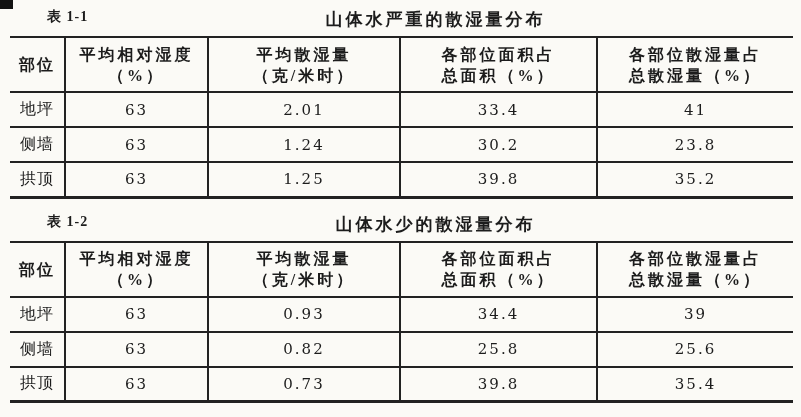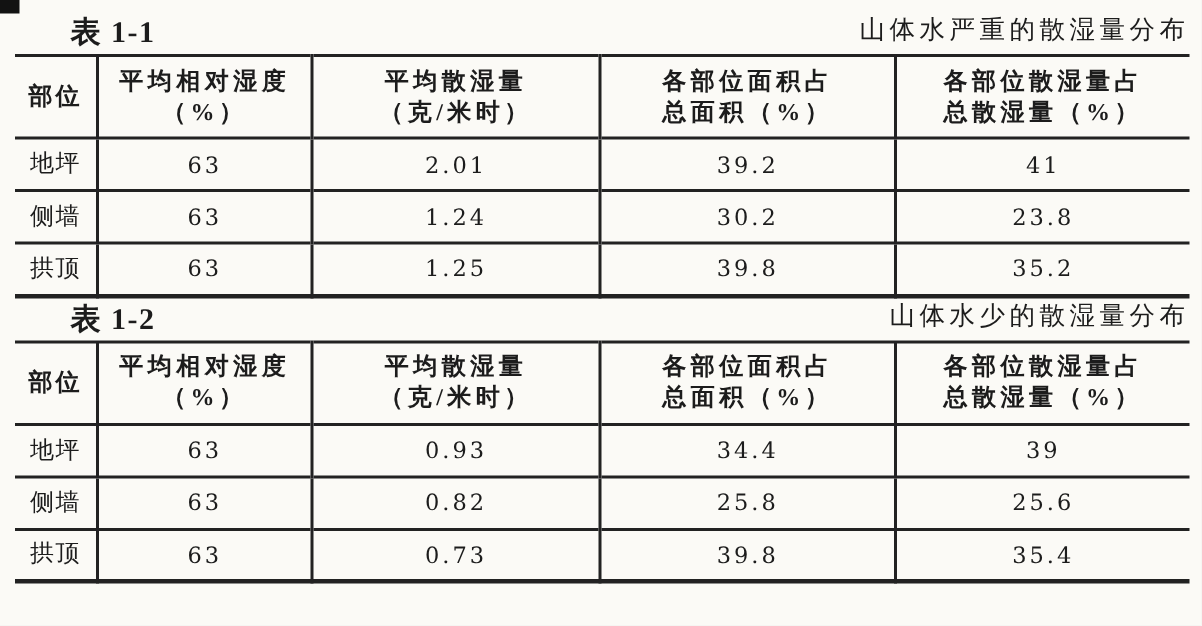--- a/index.html
+++ b/index.html
@@ -16,33 +16,33 @@
     color:var(--ink);
     font-family:"Liberation Serif","DejaVu Serif",serif;
     overflow:hidden;
     box-sizing:border-box;
     padding:8px 8px 0 10px;
   }
   .scan-artifact{
     position:absolute;left:0;top:0;width:13px;height:9px;background:#121212;
   }
   .tbl-section{width:783px;}
-  .tbl-section + .tbl-section{}
+  .tbl-section + .tbl-section{margin-top:14px;}
   .cap-row{
     position:relative;height:22px;margin-bottom:6px;
   }
   .cap{
     position:absolute;left:37px;top:0;
-    font-weight:700;font-size:20px;letter-spacing:1px;
+    font-weight:700;font-size:14px;letter-spacing:1px;
     white-space:nowrap;
   }
   .ttl{
     display:block;box-sizing:border-box;width:100%;
-    padding-left:68px;text-align:right;
-    font-weight:400;font-size:17px;letter-spacing:3px;
+    padding-left:68px;text-align:center;
+    font-weight:700;font-size:17px;letter-spacing:3px;
     white-space:nowrap;
   }
   table.data{
     width:783px;table-layout:fixed;border-collapse:collapse;
     border-top:2px solid var(--rule);
     border-bottom:3px solid var(--rule);
   }
   table.data th,table.data td{
     border-left:2px solid var(--rule);
     text-align:center;vertical-align:middle;padding:0;
@@ -111,21 +111,21 @@
             <span class="hline">各部位散湿量占</span>
             <span class="hline">总散湿量（%）</span>
           </th>
         </tr>
       </thead>
       <tbody>
         <tr>
           <td class="zh">地坪</td>
           <td class="num">63</td>
           <td class="num">2.01</td>
-          <td class="num">39.2</td>
+          <td class="num">33.4</td>
           <td class="num">41</td>
         </tr>
         <tr>
           <td class="zh">侧墙</td>
           <td class="num">63</td>
           <td class="num">1.24</td>
           <td class="num">30.2</td>
           <td class="num">23.8</td>
         </tr>
         <tr>

